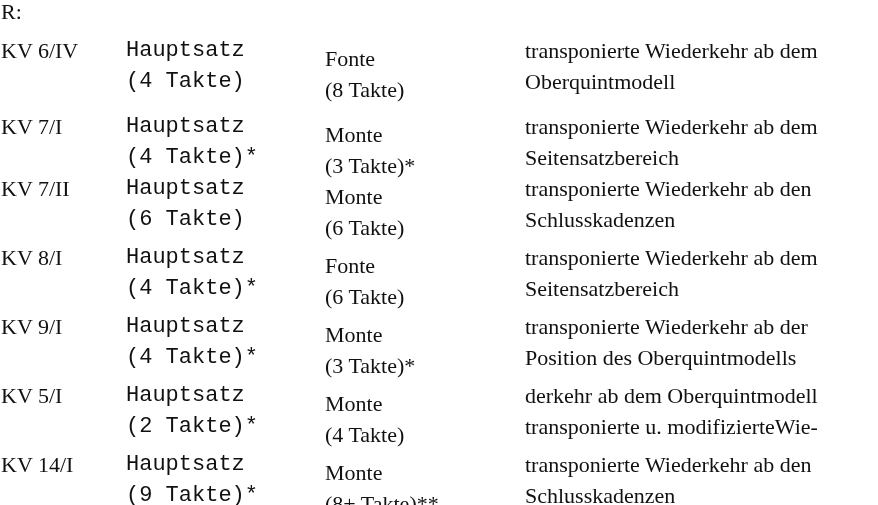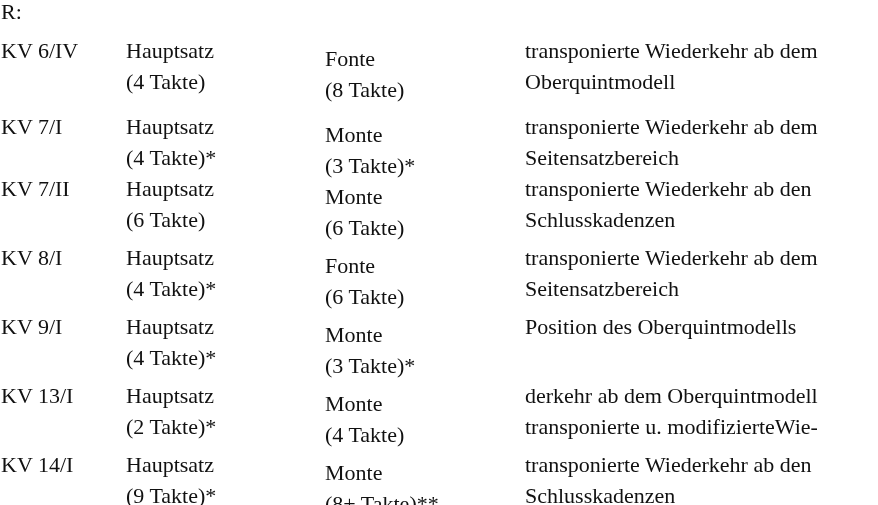--- a/index.html
+++ b/index.html
@@ -28,21 +28,21 @@
       width: 724px;
       height: 62px;
     }
     .cell {
       position: absolute;
       top: 0;
       line-height: 31px;
       white-space: nowrap;
     }
     .c1 { left: 1px; }
-    .c2 { left: 126px; }
+    .c2 { left: 126px; font-family: Liberation Mono, monospace; }
     .c3 { left: 325px; margin-top: 8px; }
     .c4 { left: 525px; }
     .line { display: block; height: 31px; }
   </style>
 </head>
 <body>
 
 <div class="label-r">R:</div>
 
 <div class="row" style="top:35px;">
@@ -113,26 +113,27 @@
   <div class="cell c1">KV 9/I</div>
   <div class="cell c2">
     <span class="line">Hauptsatz</span>
     <span class="line">(4 Takte)*</span>
   </div>
   <div class="cell c3">
     <span class="line">Monte</span>
     <span class="line">(3 Takte)*</span>
   </div>
   <div class="cell c4">
+    <span class="line">transponierte Wiederkehr ab der</span>
     <span class="line">Position des Oberquintmodells</span>
   </div>
 </div>
 
 <div class="row" style="top:380px;">
-  <div class="cell c1">KV 13/I</div>
+  <div class="cell c1">KV 5/I</div>
   <div class="cell c2">
     <span class="line">Hauptsatz</span>
     <span class="line">(2 Takte)*</span>
   </div>
   <div class="cell c3">
     <span class="line">Monte</span>
     <span class="line">(4 Takte)</span>
   </div>
   <div class="cell c4">
     <span class="line">derkehr ab dem Oberquintmodell</span>

